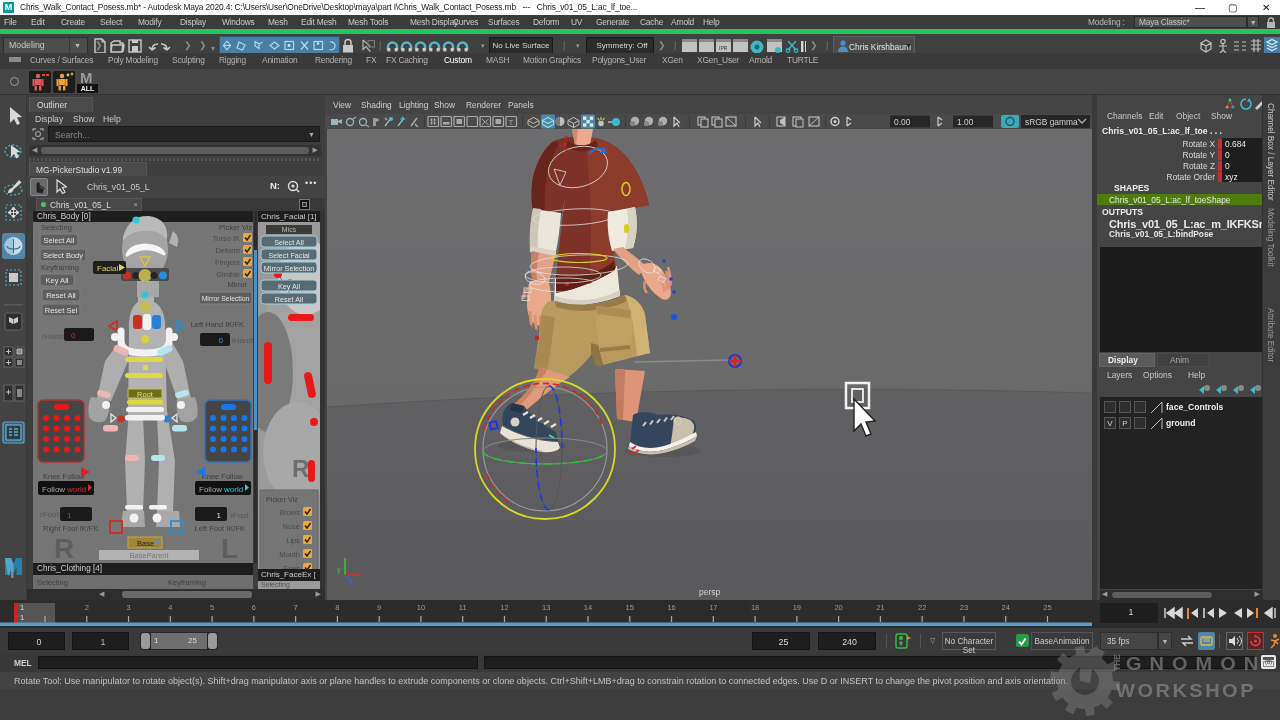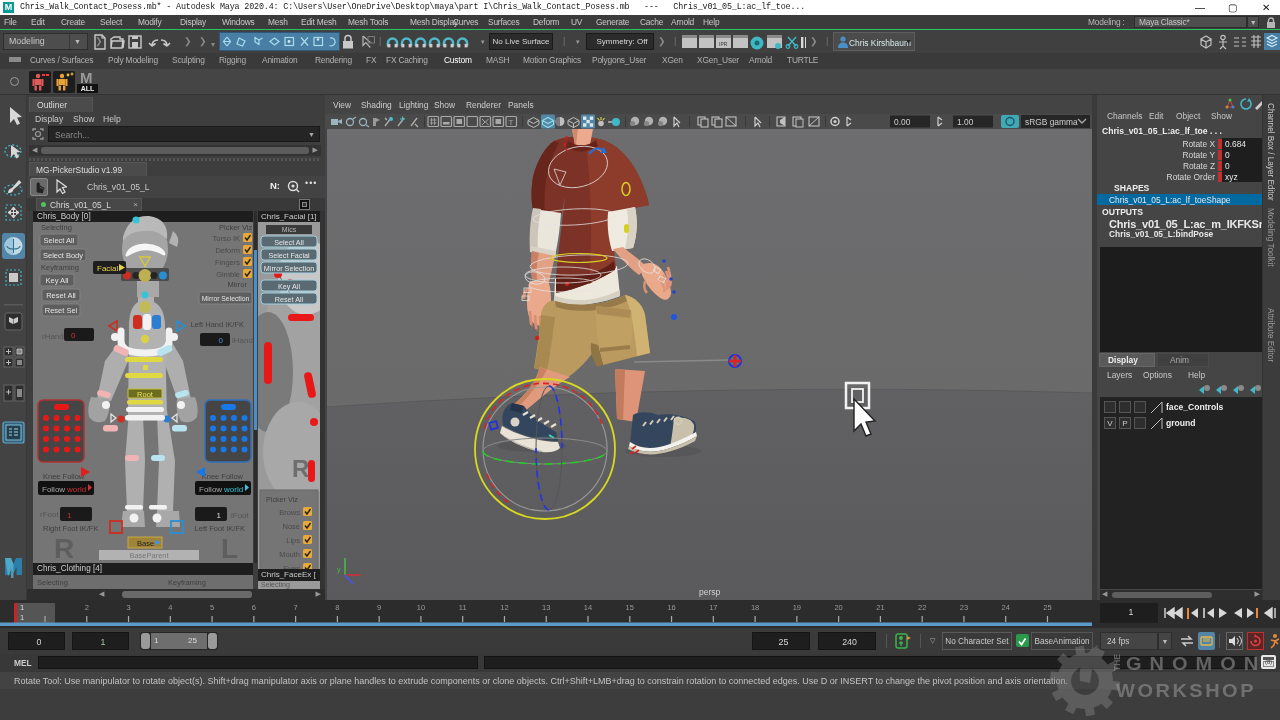--- a/index.html
+++ b/index.html
@@ -3,27 +3,27 @@
 <meta charset="utf-8">
 <style>
 * { margin:0; padding:0; box-sizing:border-box; }
 html,body { width:1280px; height:720px; overflow:hidden; background:#3d3d3d; }
 body { font-family:"Liberation Sans", sans-serif; position:relative; }
 .abs { position:absolute; }
 
 #titlebar { left:0; top:0; width:1280px; height:15px; background:#ffffff; color:#0a0a0a; font-size:10px; }
 #titlebar .ttext { white-space:nowrap; }
 #titlebar .ticon { left:3px; top:2px; width:11px; height:11px; background:#0a9a9a; color:#fff; font-weight:bold; font-size:9px; text-align:center; line-height:11px; }
-#titlebar .ttext { left:20px; top:2px; font-size:8.4px; color:#1a1a1a; letter-spacing:-0.15px;font-family:Liberation Mono, monospace; }
+#titlebar .ttext { left:20px; top:2px; font-size:8.4px; color:#1a1a1a; letter-spacing:-0.15px; }
 .winbtn { top:3px; color:#111; font-size:10px; line-height:10px; }
 
 #menubar { left:0; top:15px; width:1280px; height:14px; background:#3b3b3b; color:#c9c9c9; font-size:8.4px; letter-spacing:-0.2px; }
 #menubar span.mi { position:absolute; top:2px; }
 
-#statusline { left:0; top:29px; width:1280px; height:24px; background:#404040; border-top:1px solid #22c55e; }
+#statusline { left:0; top:29px; width:1280px; height:24px; background:#404040; border-top:5px solid #22c55e; }
 .combo { background:#4d4d4d; border:1px solid #2e2e2e; color:#c8c8c8; font-size:8.8px; }
 
 #shelftabs { left:0; top:53px; width:1280px; height:16px; background:#3a3a3a; color:#b2b2b2; font-size:8.4px; letter-spacing:-0.2px; }
 #shelftabs span { position:absolute; top:2px; }
 #shelfrow { left:0; top:69px; width:1280px; height:26px; background:#454545; border-bottom:1px solid #333; }
 
 #toolbox { left:0; top:95px; width:27px; height:505px; background:#434343; border-right:1px solid #383838; }
 
 #leftpanel { left:27px; top:95px; width:298px; height:505px; background:#3e3e3e; }
 
@@ -874,21 +874,21 @@
 <span class="abs" style="left:0px; top:55px; width:118px; text-align:right; color:#d8d8d8; font-size:8.4px;">Rotate Y</span>
 <div class="abs" style="left:121px; top:55px; width:4px; height:10px; background:#c03030;"></div>
 <div class="abs" style="left:125px; top:54px; width:45px; height:11px; background:#1e1e1e; color:#e8e8e8; font-size:8.4px; padding:1px 0 0 3px;">0</div>
 <span class="abs" style="left:0px; top:66px; width:118px; text-align:right; color:#d8d8d8; font-size:8.4px;">Rotate Z</span>
 <div class="abs" style="left:121px; top:66px; width:4px; height:10px; background:#c03030;"></div>
 <div class="abs" style="left:125px; top:65px; width:45px; height:11px; background:#1e1e1e; color:#e8e8e8; font-size:8.4px; padding:1px 0 0 3px;">0</div>
 <span class="abs" style="left:0px; top:77px; width:118px; text-align:right; color:#d8d8d8; font-size:8.4px;">Rotate Order</span>
 <div class="abs" style="left:121px; top:77px; width:4px; height:10px; background:#c03030;"></div>
 <div class="abs" style="left:125px; top:76px; width:45px; height:11px; background:#1e1e1e; color:#e8e8e8; font-size:8.4px; padding:1px 0 0 3px;">xyz</div>
 <span class="abs" style="left:5px; top:88px; color:#eeeeee; font-size:8.6px; font-weight:bold;padding-left:12px;">SHAPES</span>
-<div class="abs" style="left:0px; top:99px; width:165px; height:11px; background:#0369a1; color:#e8e8e8; font-size:8.4px; padding:1px 0 0 12px; white-space:nowrap; overflow:hidden;">Chris_v01_05_L:ac_lf_toeShape</div>
+<div class="abs" style="left:0px; top:99px; width:165px; height:11px; background:#4d7c0f; color:#e8e8e8; font-size:8.4px; padding:1px 0 0 12px; white-space:nowrap; overflow:hidden;">Chris_v01_05_L:ac_lf_toeShape</div>
 <span class="abs" style="left:5px; top:112px; color:#eeeeee; font-size:8.6px; font-weight:bold;">OUTPUTS</span>
 <span class="abs" style="left:12px; top:123px; color:#e8e8e8; font-size:11px; font-weight:bold; white-space:nowrap; letter-spacing:-0.2px;">Chris_v01_05_L:ac_m_IKFKSnap_script</span>
 <span class="abs" style="left:12px; top:134px; color:#e8e8e8; font-size:8.4px; font-weight:bold;">Chris_v01_05_L:bindPose</span>
 <div class="abs" style="left:3px; top:152px; width:162px; height:105px; background:#1c1c1c;"></div>
 <div class="abs" style="left:2px; top:258px; width:56px; height:14px; background:#5a5a5a; border:1px solid #666; color:#eee; font-size:8.4px; font-weight:bold; padding:1px 0 0 8px;">Display</div>
 <div class="abs" style="left:60px; top:258px; width:52px; height:14px; background:#404040; border:1px solid #4a4a4a; color:#a8a8a8; font-size:8.4px; padding:1px 0 0 12px;">Anim</div>
 <span class="abs" style="left:10px; top:275px; color:#c9c9c9; font-size:8.4px;">Layers</span>
 <span class="abs" style="left:46px; top:275px; color:#c9c9c9; font-size:8.4px;">Options</span>
 <span class="abs" style="left:91px; top:275px; color:#c9c9c9; font-size:8.4px;">Help</span>
 <svg class="abs" style="left:100px; top:287px;" width="65" height="13" viewBox="0 0 65 13">
@@ -1016,27 +1016,27 @@
 <div class="abs dfield" style="left:818px; top:4px; width:58px; height:18px; padding:4px 0 0 5px;">240</div>
 <div class="abs" style="left:886px; top:6px; width:1px; height:14px; background:#555;"></div>
 <svg class="abs" style="left:893px; top:4px;" width="20" height="18" viewBox="0 0 20 18">
       <rect x="3" y="2" width="11" height="14" rx="2" fill="none" stroke="#3ab54a" stroke-width="1.5"></rect>
       <circle cx="8" cy="6" r="2" fill="#3ab54a"></circle>
       <path d="M8 9 v5 M6 11 h4" stroke="#3ab54a" stroke-width="1.3"></path>
       <path d="M14 4 l4 2 -4 2" fill="#e8883a"></path>
     </svg>
 <div class="abs" style="left:920px; top:6px; width:1px; height:14px; background:#555;"></div>
 <span class="abs" style="left:930px; top:9px; color:#aaa; font-size:7px;">▽</span>
-<div class="abs" style="left:942px; top:4px; width:70px; height:18px; background:#3a3a3a; border:1px solid #5a5a5a; color:#ccc; font-size:8.2px; text-align:center; padding-top:4px;">No Character Set</div>
+<div class="abs" style="left:942px; top:4px; width:54px; height:18px; background:#3a3a3a; border:1px solid #5a5a5a; color:#ccc; font-size:8.2px; text-align:center; padding-top:4px;">No Character Set</div>
 <div class="abs" style="left:1016px; top:6px; width:13px; height:13px; background:#2a9a4a; border-radius:2px;"><svg width="13" height="13" viewBox="0 0 13 13">
         <path d="M3 6.5 l2.5 3 4 -6" stroke="#fff" stroke-width="1.8" fill="none"></path>
       </svg></div>
 <div class="abs" style="left:1031px; top:4px; width:62px; height:18px; border:1px solid #555; color:#ccc; font-size:8.2px; text-align:center; padding-top:4px;">BaseAnimation</div>
 <div class="abs" style="left:1092px; top:6px; width:1px; height:14px; background:#555;"></div>
-<div class="abs" style="left:1100px; top:4px; width:58px; height:18px; background:#454545; border:1px solid #2e2e2e; color:#ccc; font-size:8.2px; padding:4px 0 0 6px;">24 fps</div>
+<div class="abs" style="left:1100px; top:4px; width:58px; height:18px; background:#454545; border:1px solid #2e2e2e; color:#ccc; font-size:8.2px; padding:4px 0 0 6px;">35 fps</div>
 <div class="abs" style="left:1158px; top:4px; width:14px; height:18px; background:#454545; border:1px solid #2e2e2e; color:#bbb; font-size:7px; text-align:center; padding-top:5px;">▼</div>
 <svg class="abs" style="left:1178px; top:6px;" width="18" height="14" viewBox="0 0 18 14">
       <path d="M3 5 h10 l-3 -3 M15 9 H5 l3 3" fill="none" stroke="#ccc" stroke-width="1.5"></path>
     </svg>
 <div class="abs" style="left:1198px; top:4px; width:17px; height:18px; background:#5285a6; border-radius:2px;"><svg width="17" height="18" viewBox="0 0 17 18">
         <rect x="3" y="5" width="11" height="8" rx="1" fill="none" stroke="#e8b84a" stroke-width="1.3"></rect>
         <path d="M5 7 h7 M5 9 h7" stroke="#e8b84a" stroke-width="1"></path>
       </svg></div>
 <div class="abs" style="left:1219px; top:6px; width:1px; height:14px; background:#555;"></div>
 <div class="abs" style="left:1226px; top:4px; width:17px; height:18px; border:1px solid #666;"><svg width="15" height="16" viewBox="0 0 15 16">

